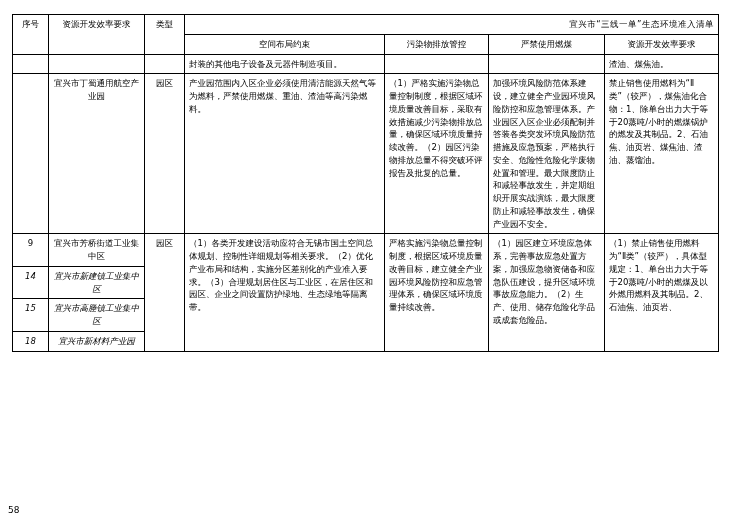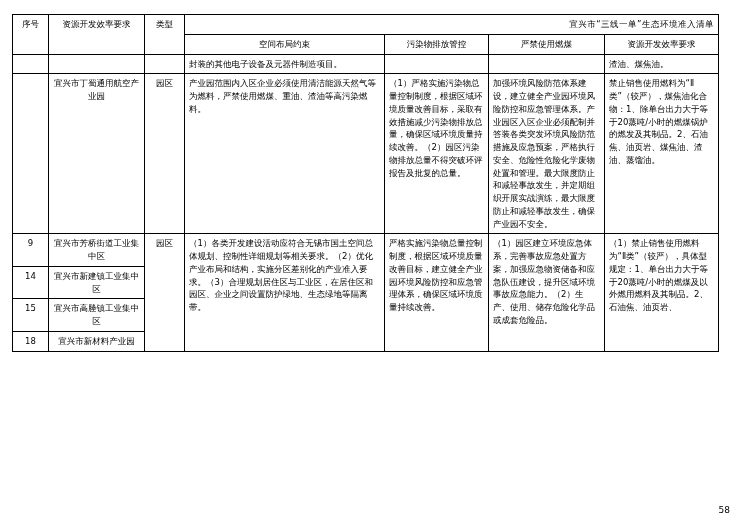--- a/index.html
+++ b/index.html
@@ -57,27 +57,28 @@
     vertical-align: middle;
   }
   .cell-text {
     display: block;
     white-space: pre-wrap;
     word-break: break-all;
   }
   .small-row td {
     padding-top: 2px;
     padding-bottom: 2px;
+    font-style: italic;
   }
   .pagenum {
     position: absolute;
-    left: 0;
+    left: 8px;
     right: 0;
     bottom: 6px;
-    text-align: right;
+    text-align: left;
     font-size: 9px;
     color: #000;
   }
   
   col.c1 { width: 36px; }
   col.c2 { width: 96px; }
   col.c3 { width: 40px; }
   col.c4 { width: 200px; }
   col.c5 { width: 104px; }
   col.c6 { width: 116px; }

